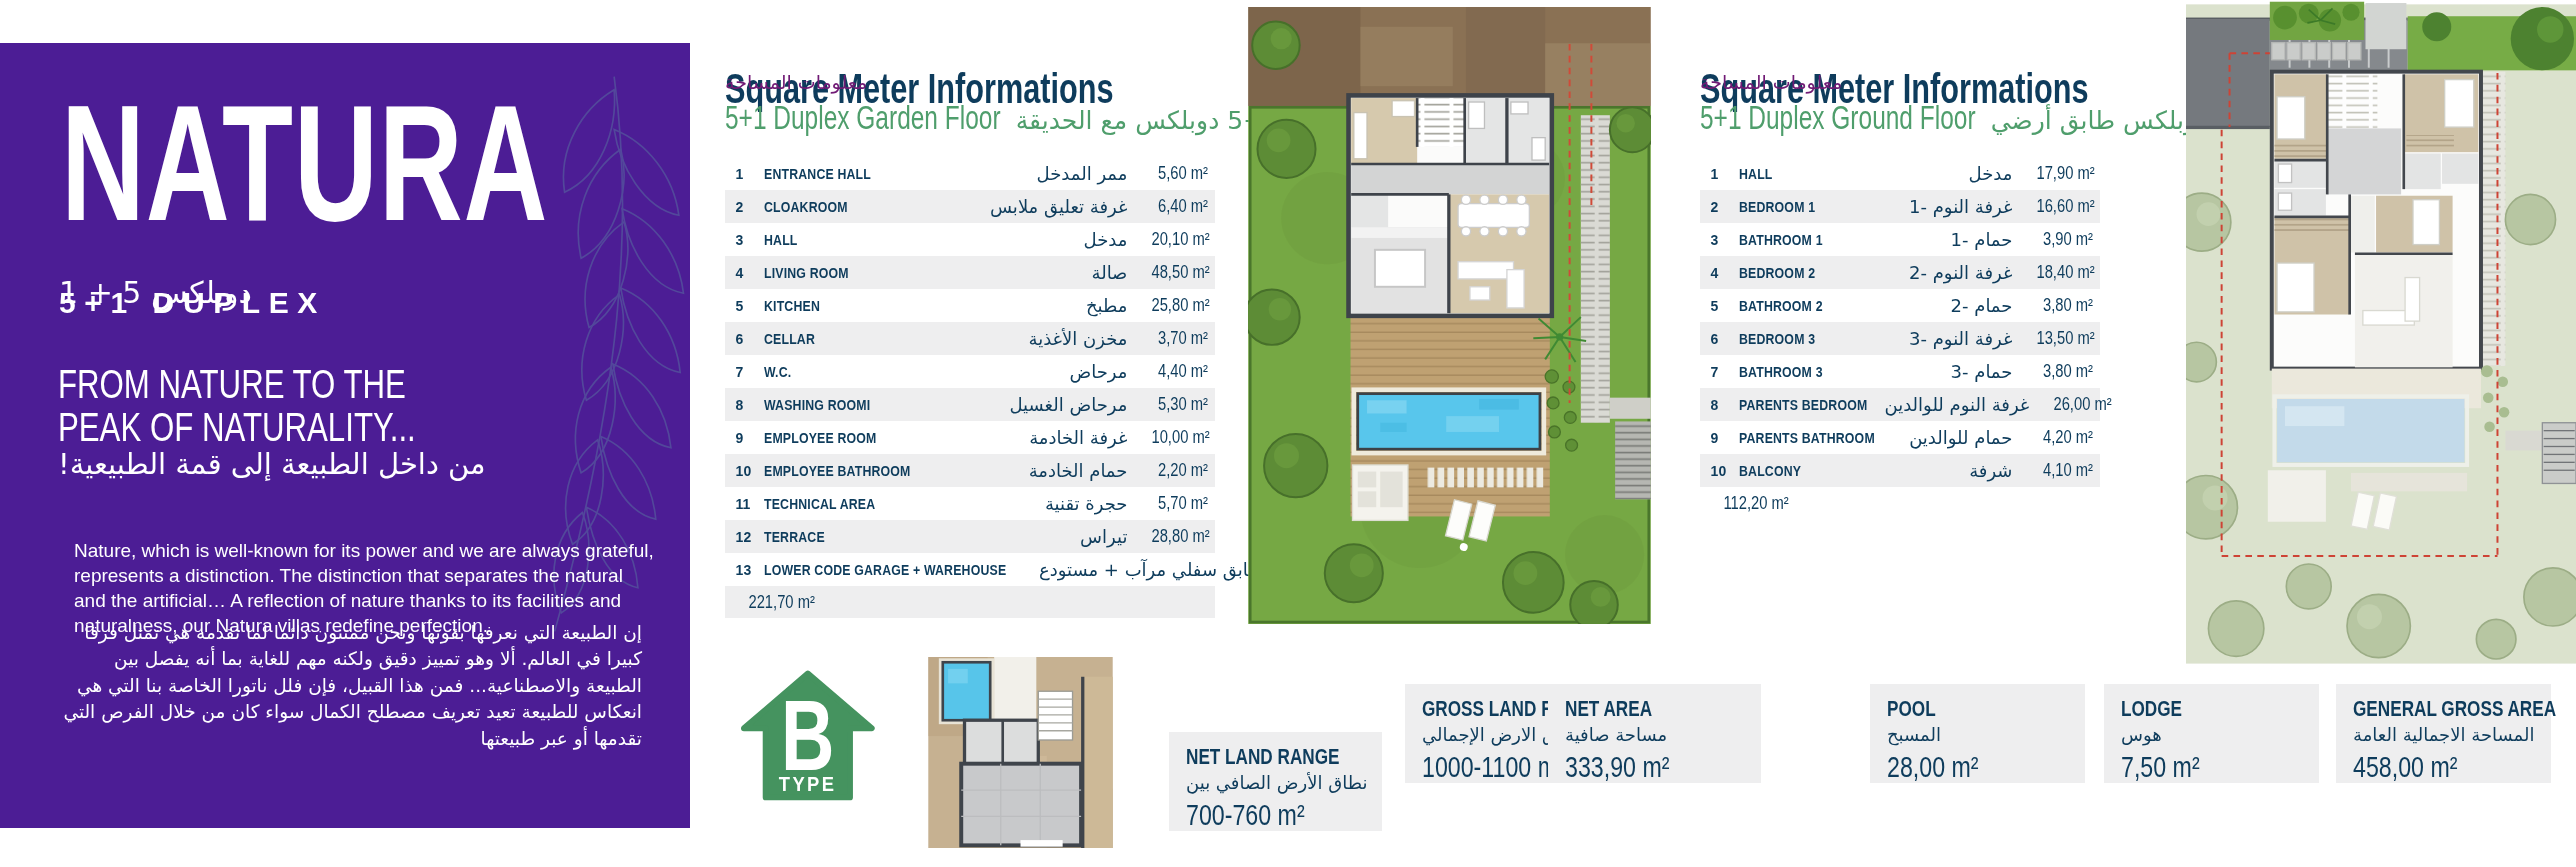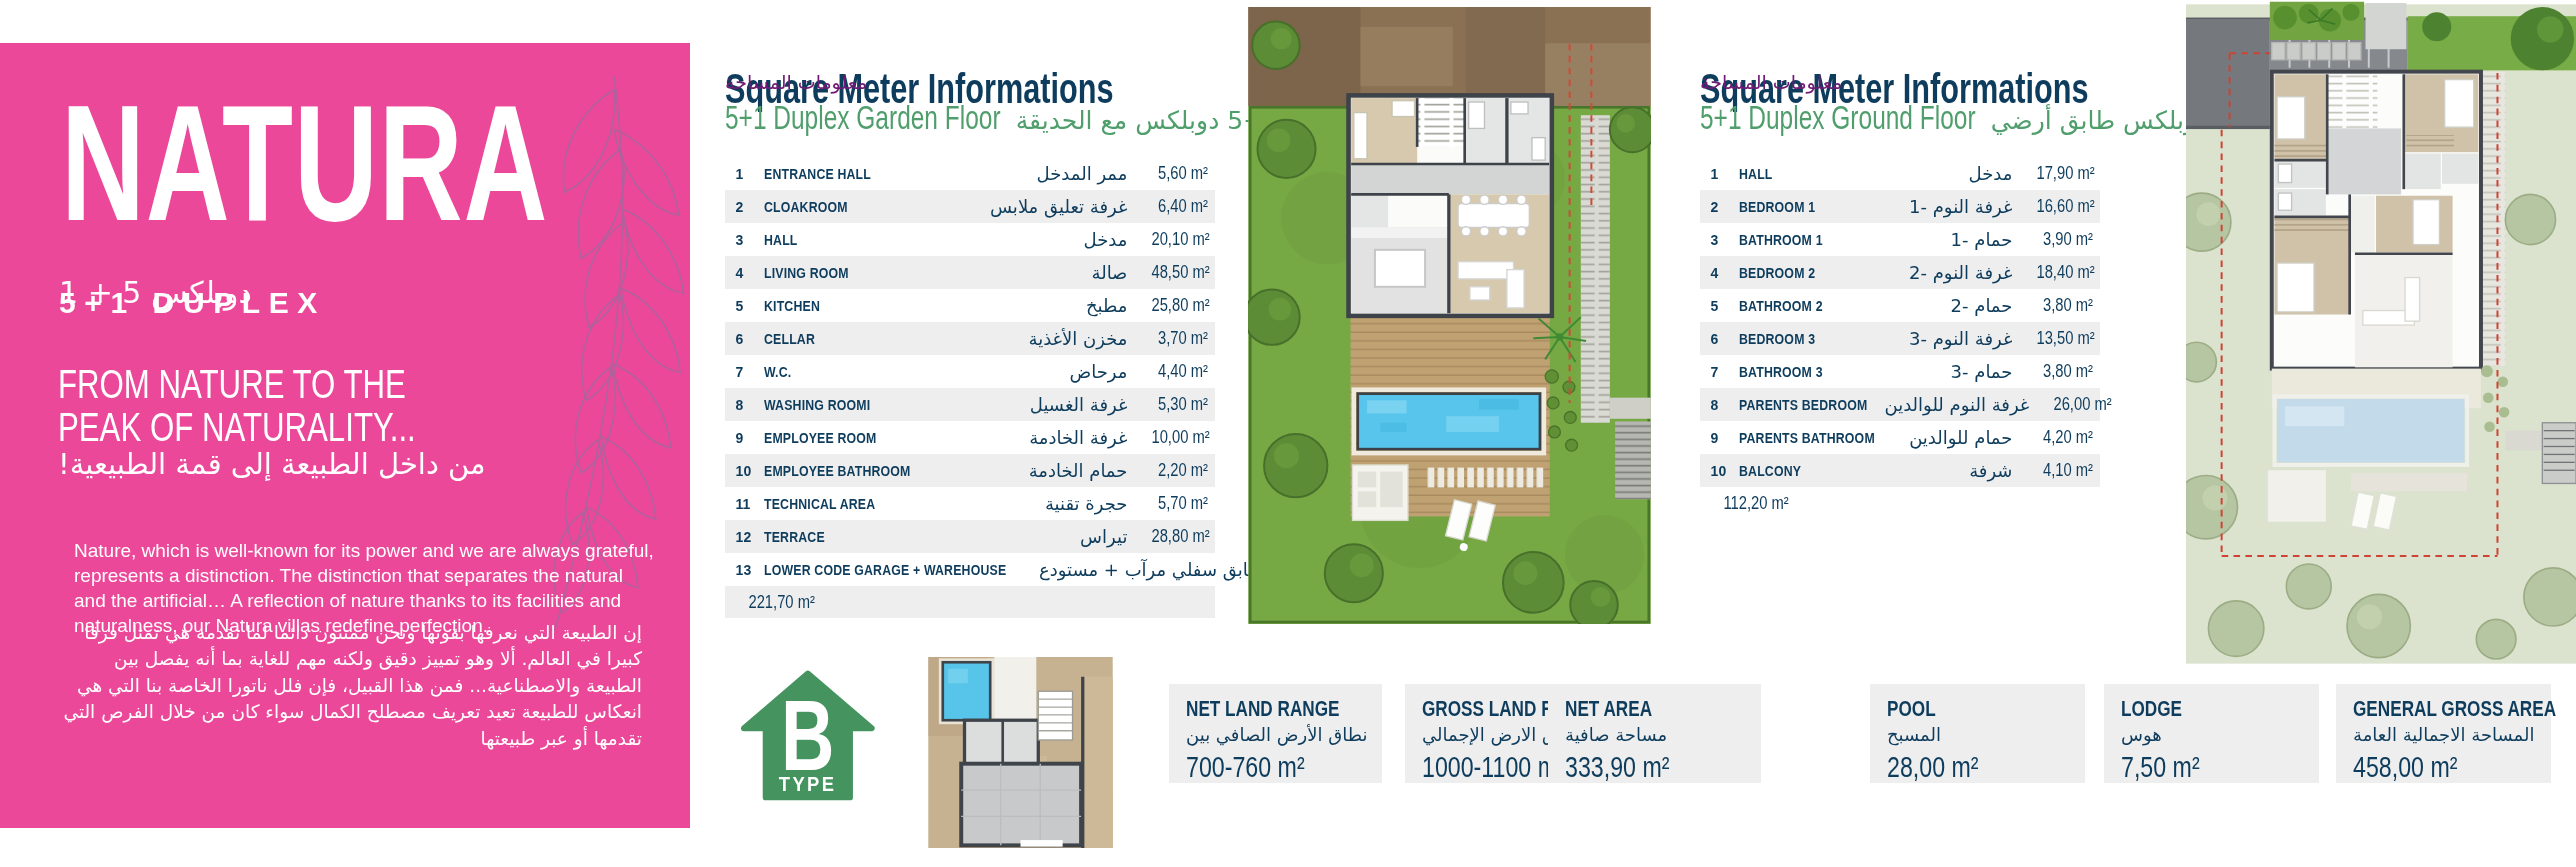--- a/index.html
+++ b/index.html
@@ -1,21 +1,21 @@
 <!DOCTYPE html>
 <html style="font-size:10.6px"><head>
 <meta charset="utf-8">
 <style>
   html,body{margin:0;padding:0;background:#ffffff;}
   body{font-family:"Liberation Sans", sans-serif; color:#0e3c5c;}
   .canvas{position:relative;width:2576px;height:868px;background:#ffffff;overflow:hidden;}
   .ar-font{font-family:"DejaVu Sans", sans-serif;}
 
   
-  .panel{position:absolute;left:0;top:43px;width:690px;height:785px;background:#ec4899;color:#ffffff;}
+  .panel{position:absolute;left:0;top:43px;width:690px;height:785px;background:#4c1d95;color:#ffffff;}
   .panel .leaf{position:absolute;right:-10px;top:6.6px;opacity:.55;}
   .natura{position:absolute;left:61px;top:37px;font-size:166px;font-weight:700;line-height:1;letter-spacing:1.3px;transform:scaleX(.70);transform-origin:0 0;white-space:nowrap;}
   .duplex{position:absolute;left:59px;top:202px;font-size:30px;font-weight:700;letter-spacing:8.6px;white-space:nowrap;margin-top:41px;}
   .duplex-ar{position:absolute;left:59px;top:232px;font-size:30px;white-space:nowrap;}
   .headline{position:absolute;left:58px;top:320px;font-size:40px;font-weight:400;line-height:1.08;transform:scaleX(.78);transform-origin:0 0;white-space:nowrap;}
   .headline-ar{position:absolute;left:58px;top:404px;font-size:29px;}
   .body-en{position:absolute;left:58px;top:479px;width:584px;font-size:19px;line-height:25px;font-weight:400;margin:16px;}
   .body-ar{position:absolute;left:58px;top:577px;width:584px;font-size:18.5px;line-height:26.4px;margin:0;direction:rtl;text-align:right;}
 
   
@@ -132,21 +132,21 @@
         </div>
         <div class="trow">
           <span class="num">7</span>
           <span class="nm">W.C.</span>
           <span class="ar ar-font" dir="rtl">مرحاض</span>
           <span class="val">4,40 m²</span>
         </div>
         <div class="trow alt">
           <span class="num">8</span>
           <span class="nm">WASHING ROOMI</span>
-          <span class="ar ar-font" dir="rtl">غرفة الغسيل</span>
+          <span class="ar ar-font" dir="rtl">مرحاض الغسيل</span>
           <span class="val">5,30 m²</span>
         </div>
         <div class="trow">
           <span class="num">9</span>
           <span class="nm">EMPLOYEE ROOM</span>
           <span class="ar ar-font" dir="rtl">غرفة الخادمة</span>
           <span class="val">10,00 m²</span>
         </div>
         <div class="trow alt">
           <span class="num">10</span>
@@ -583,21 +583,21 @@
       <line x1="167" y1="112" x2="219" y2="112" stroke="#a7a7a0" stroke-width="2"></line>
     <rect x="50" y="162" width="182" height="124" fill="#c8c9cb" stroke="#3f444b" stroke-width="6"></rect>
     <line x1="50" y1="202" x2="232" y2="202" stroke="#bcbdbf" stroke-width="2"></line>
       <line x1="50" y1="242" x2="232" y2="242" stroke="#bcbdbf" stroke-width="2"></line>
     <line x1="110" y1="162" x2="110" y2="286" stroke="#bcbdbf" stroke-width="2"></line>
       <line x1="170" y1="162" x2="170" y2="286" stroke="#bcbdbf" stroke-width="2"></line>
     <rect x="140" y="278" width="64" height="10" fill="#ffffff"></rect>
   </svg>
 
   <div id="summary-row">
-      <div class="sbox" style="left: 1169px; width: 213px;">
+      <div class="sbox" style="left: 1169px; width: 213px; margin-top: 48px;">
         <div class="sb-title">NET LAND RANGE</div>
         <div class="sb-ar ar-font" dir="rtl">نطاق الأرض الصافي بين</div>
         <div class="sb-val">700-760 m²</div>
       </div>
       <div class="sbox" style="left: 1405px; width: 213px;">
         <div class="sb-title">GROSS LAND RANGE</div>
         <div class="sb-ar ar-font" dir="rtl">نطاق الارض الإجمالي</div>
         <div class="sb-val">1000-1100 m²</div>
       </div>
       <div class="sbox" style="left: 1548px; width: 213px;">

